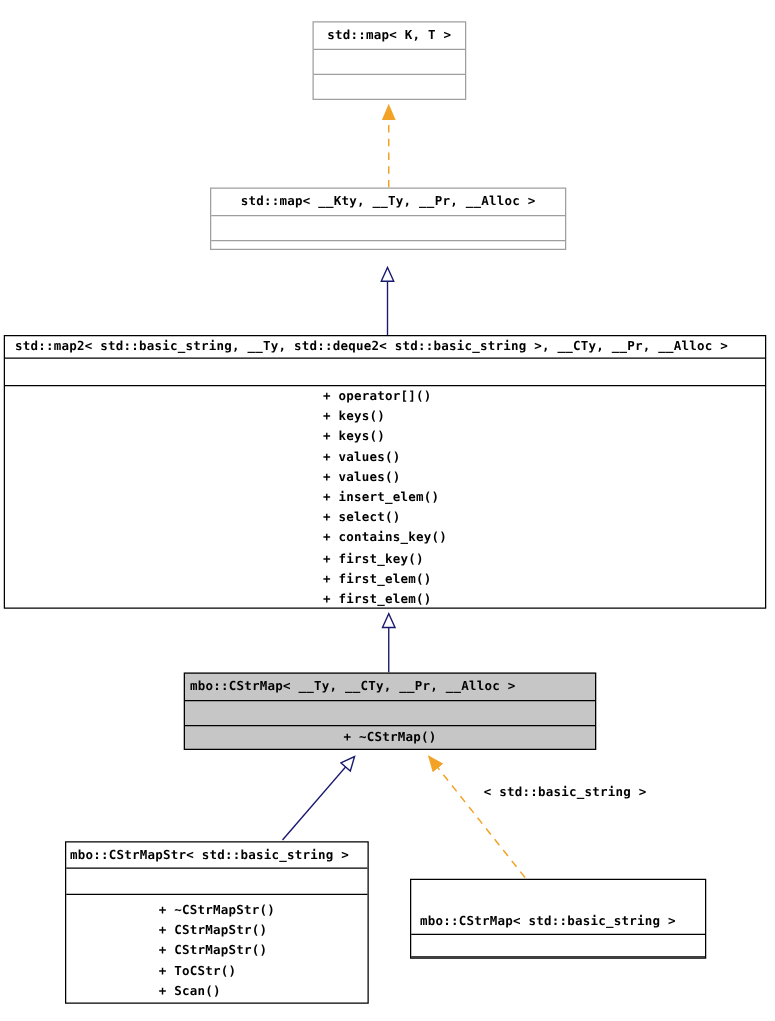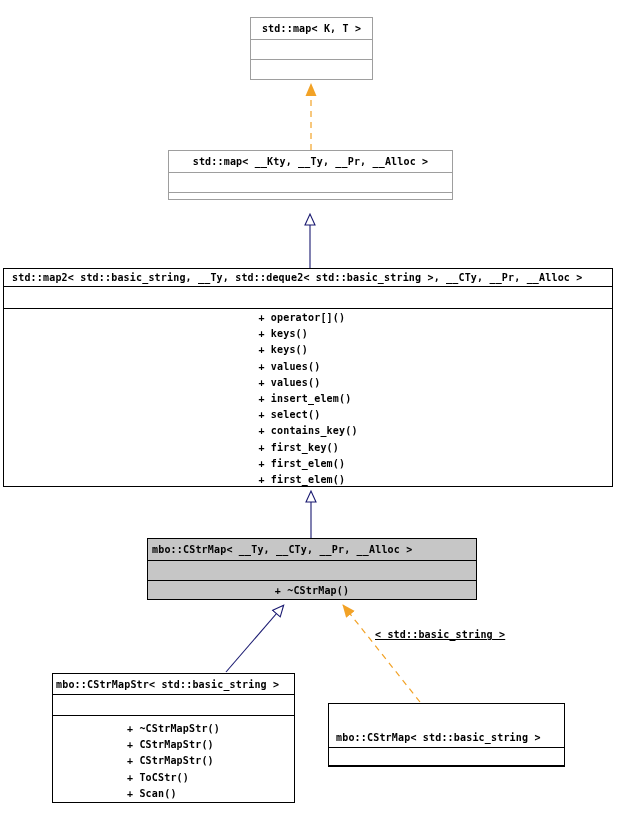--- a/index.html
+++ b/index.html
@@ -141,15 +141,15 @@
   </div>
 
   <div class="node" style="left:328px;top:703px;width:237px;height:64px;">
     <div class="comp title-left" style="height:22px;padding-left:7px;margin-top:24px;">mbo::CStrMap&lt; std::basic_string &gt;</div>
     <div class="comp" style="height:19px;"></div>
     <div class="comp last methods vcenter">
       <div class="mrow">+ ~CStrMap()</div>
     </div>
   </div>
 
-  <div class="edge-label" style="left:375px;top:628px;text-decoration:underline;">&lt; std::basic_string &gt;</div>
+  <div class="edge-label" style="left:387px;top:628px;">&lt; std::basic_string &gt;</div>
 
 </div>
 
 </body></html>

